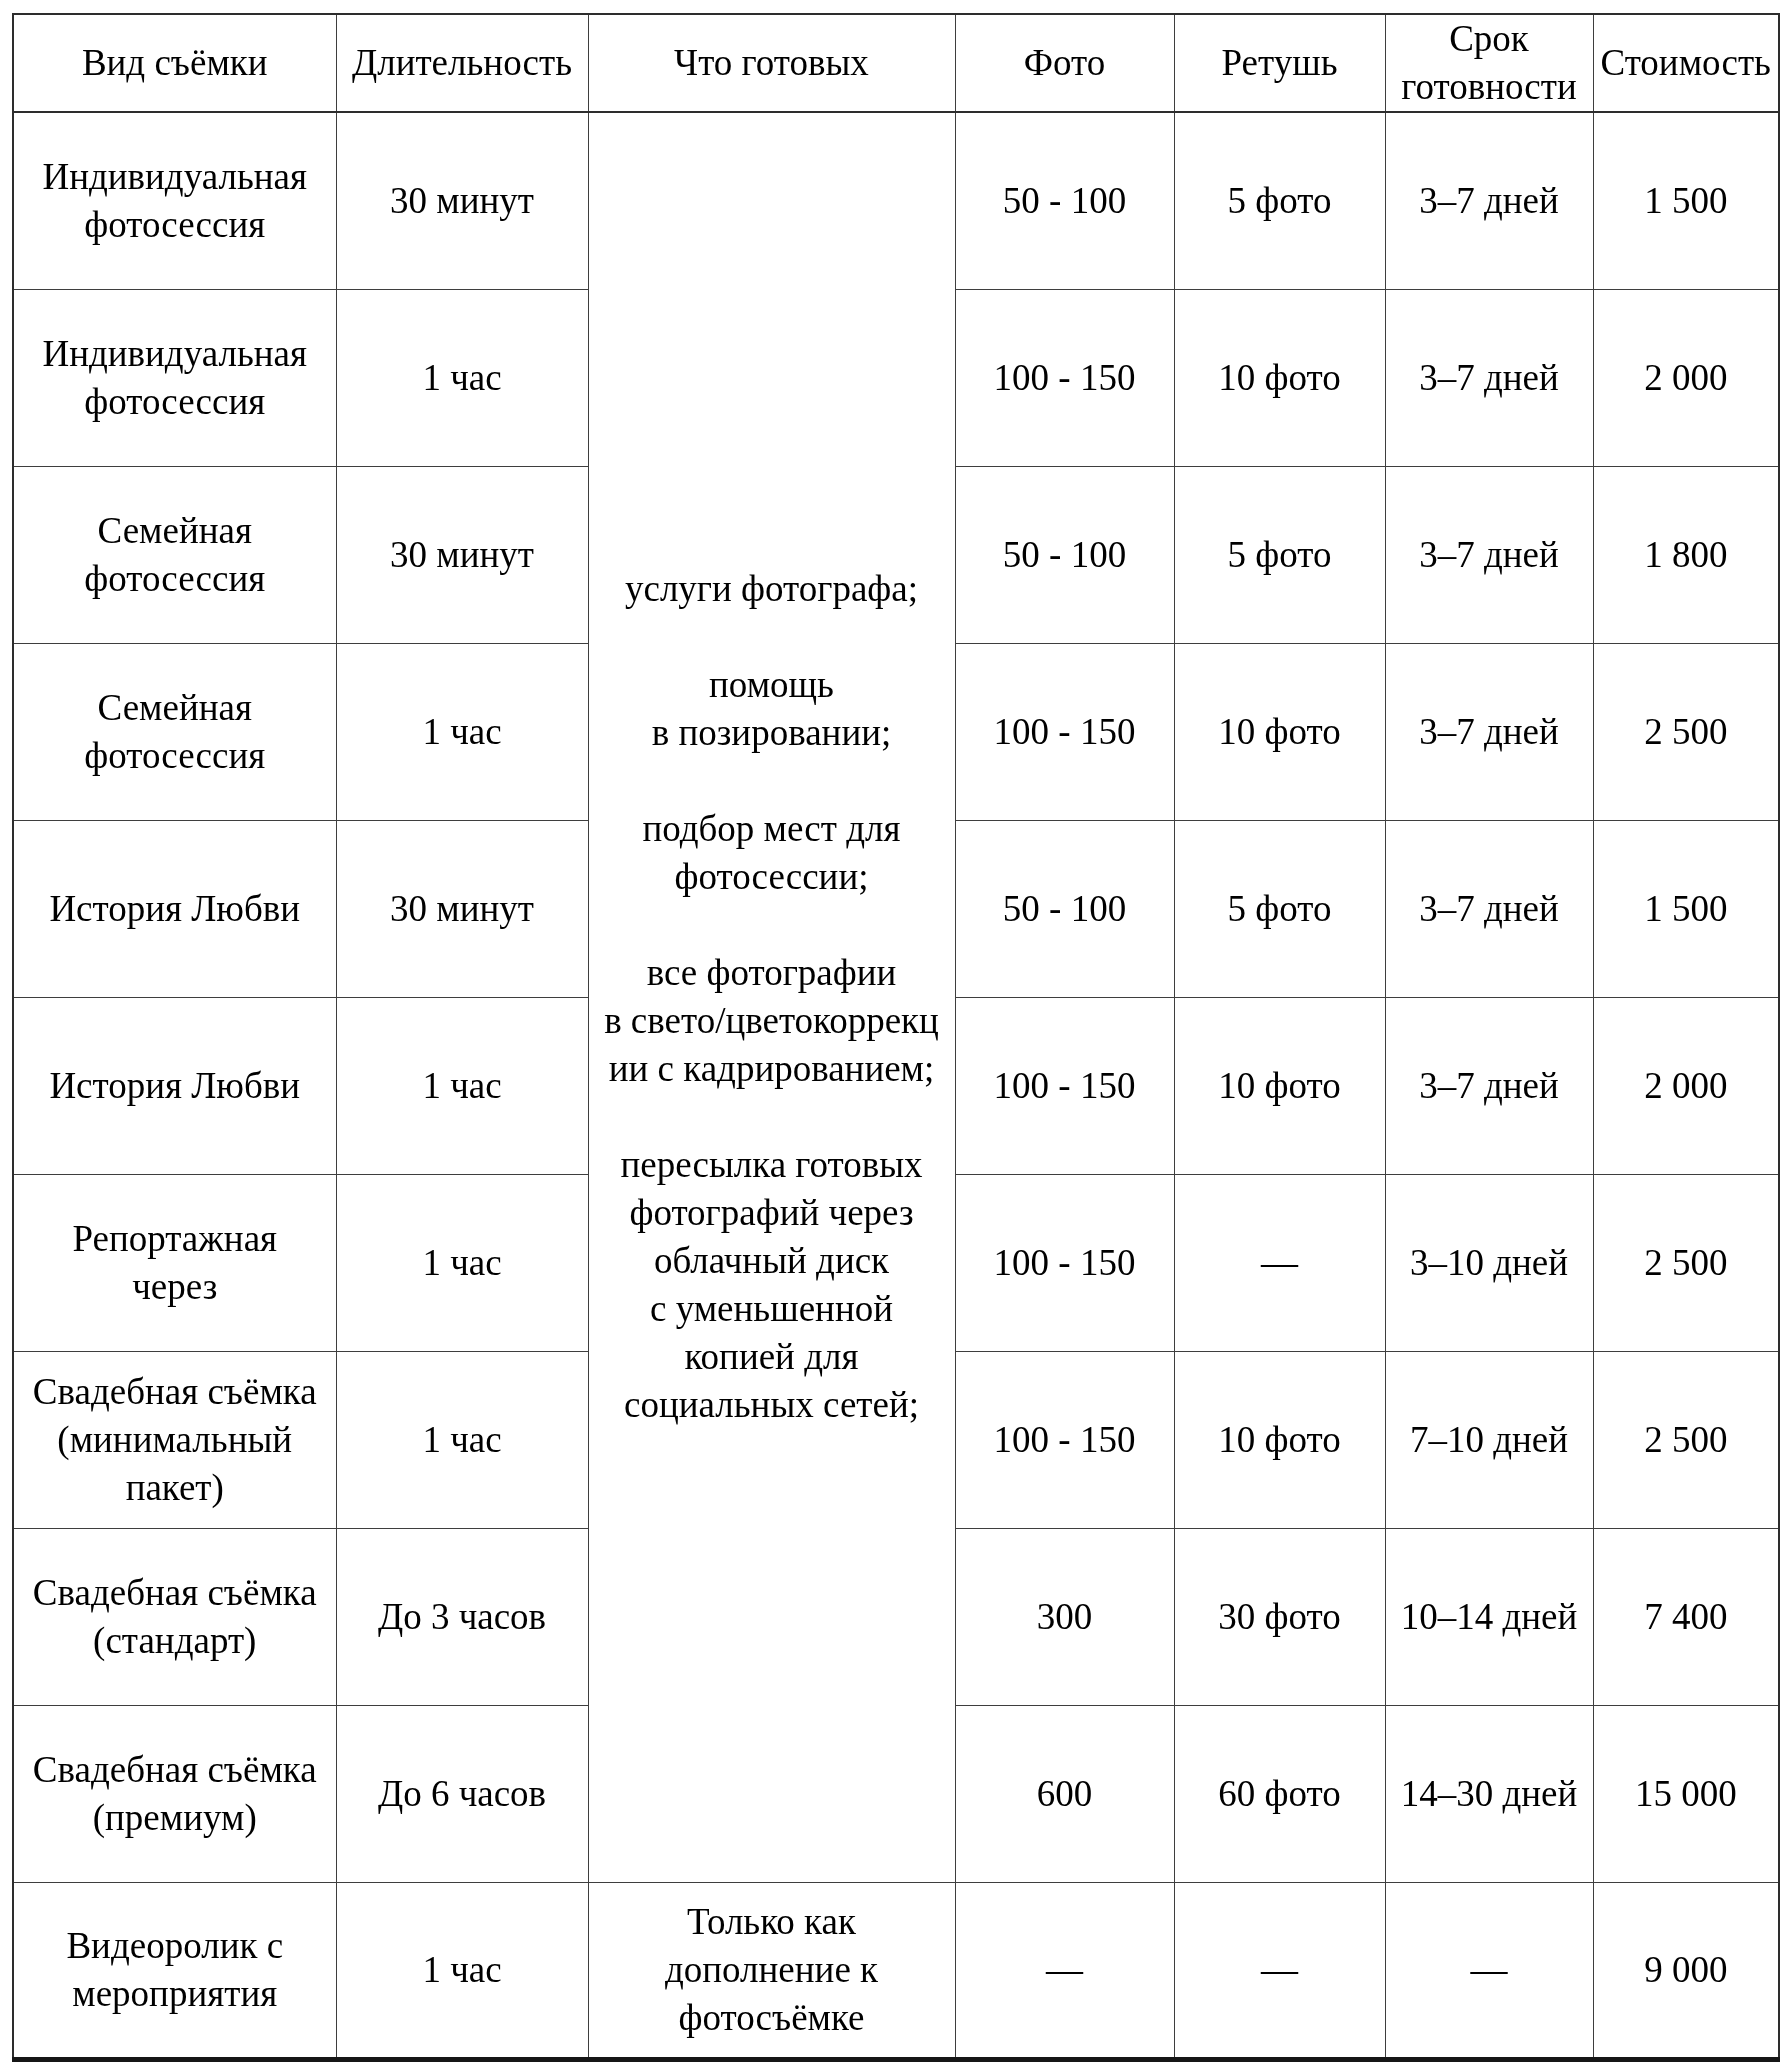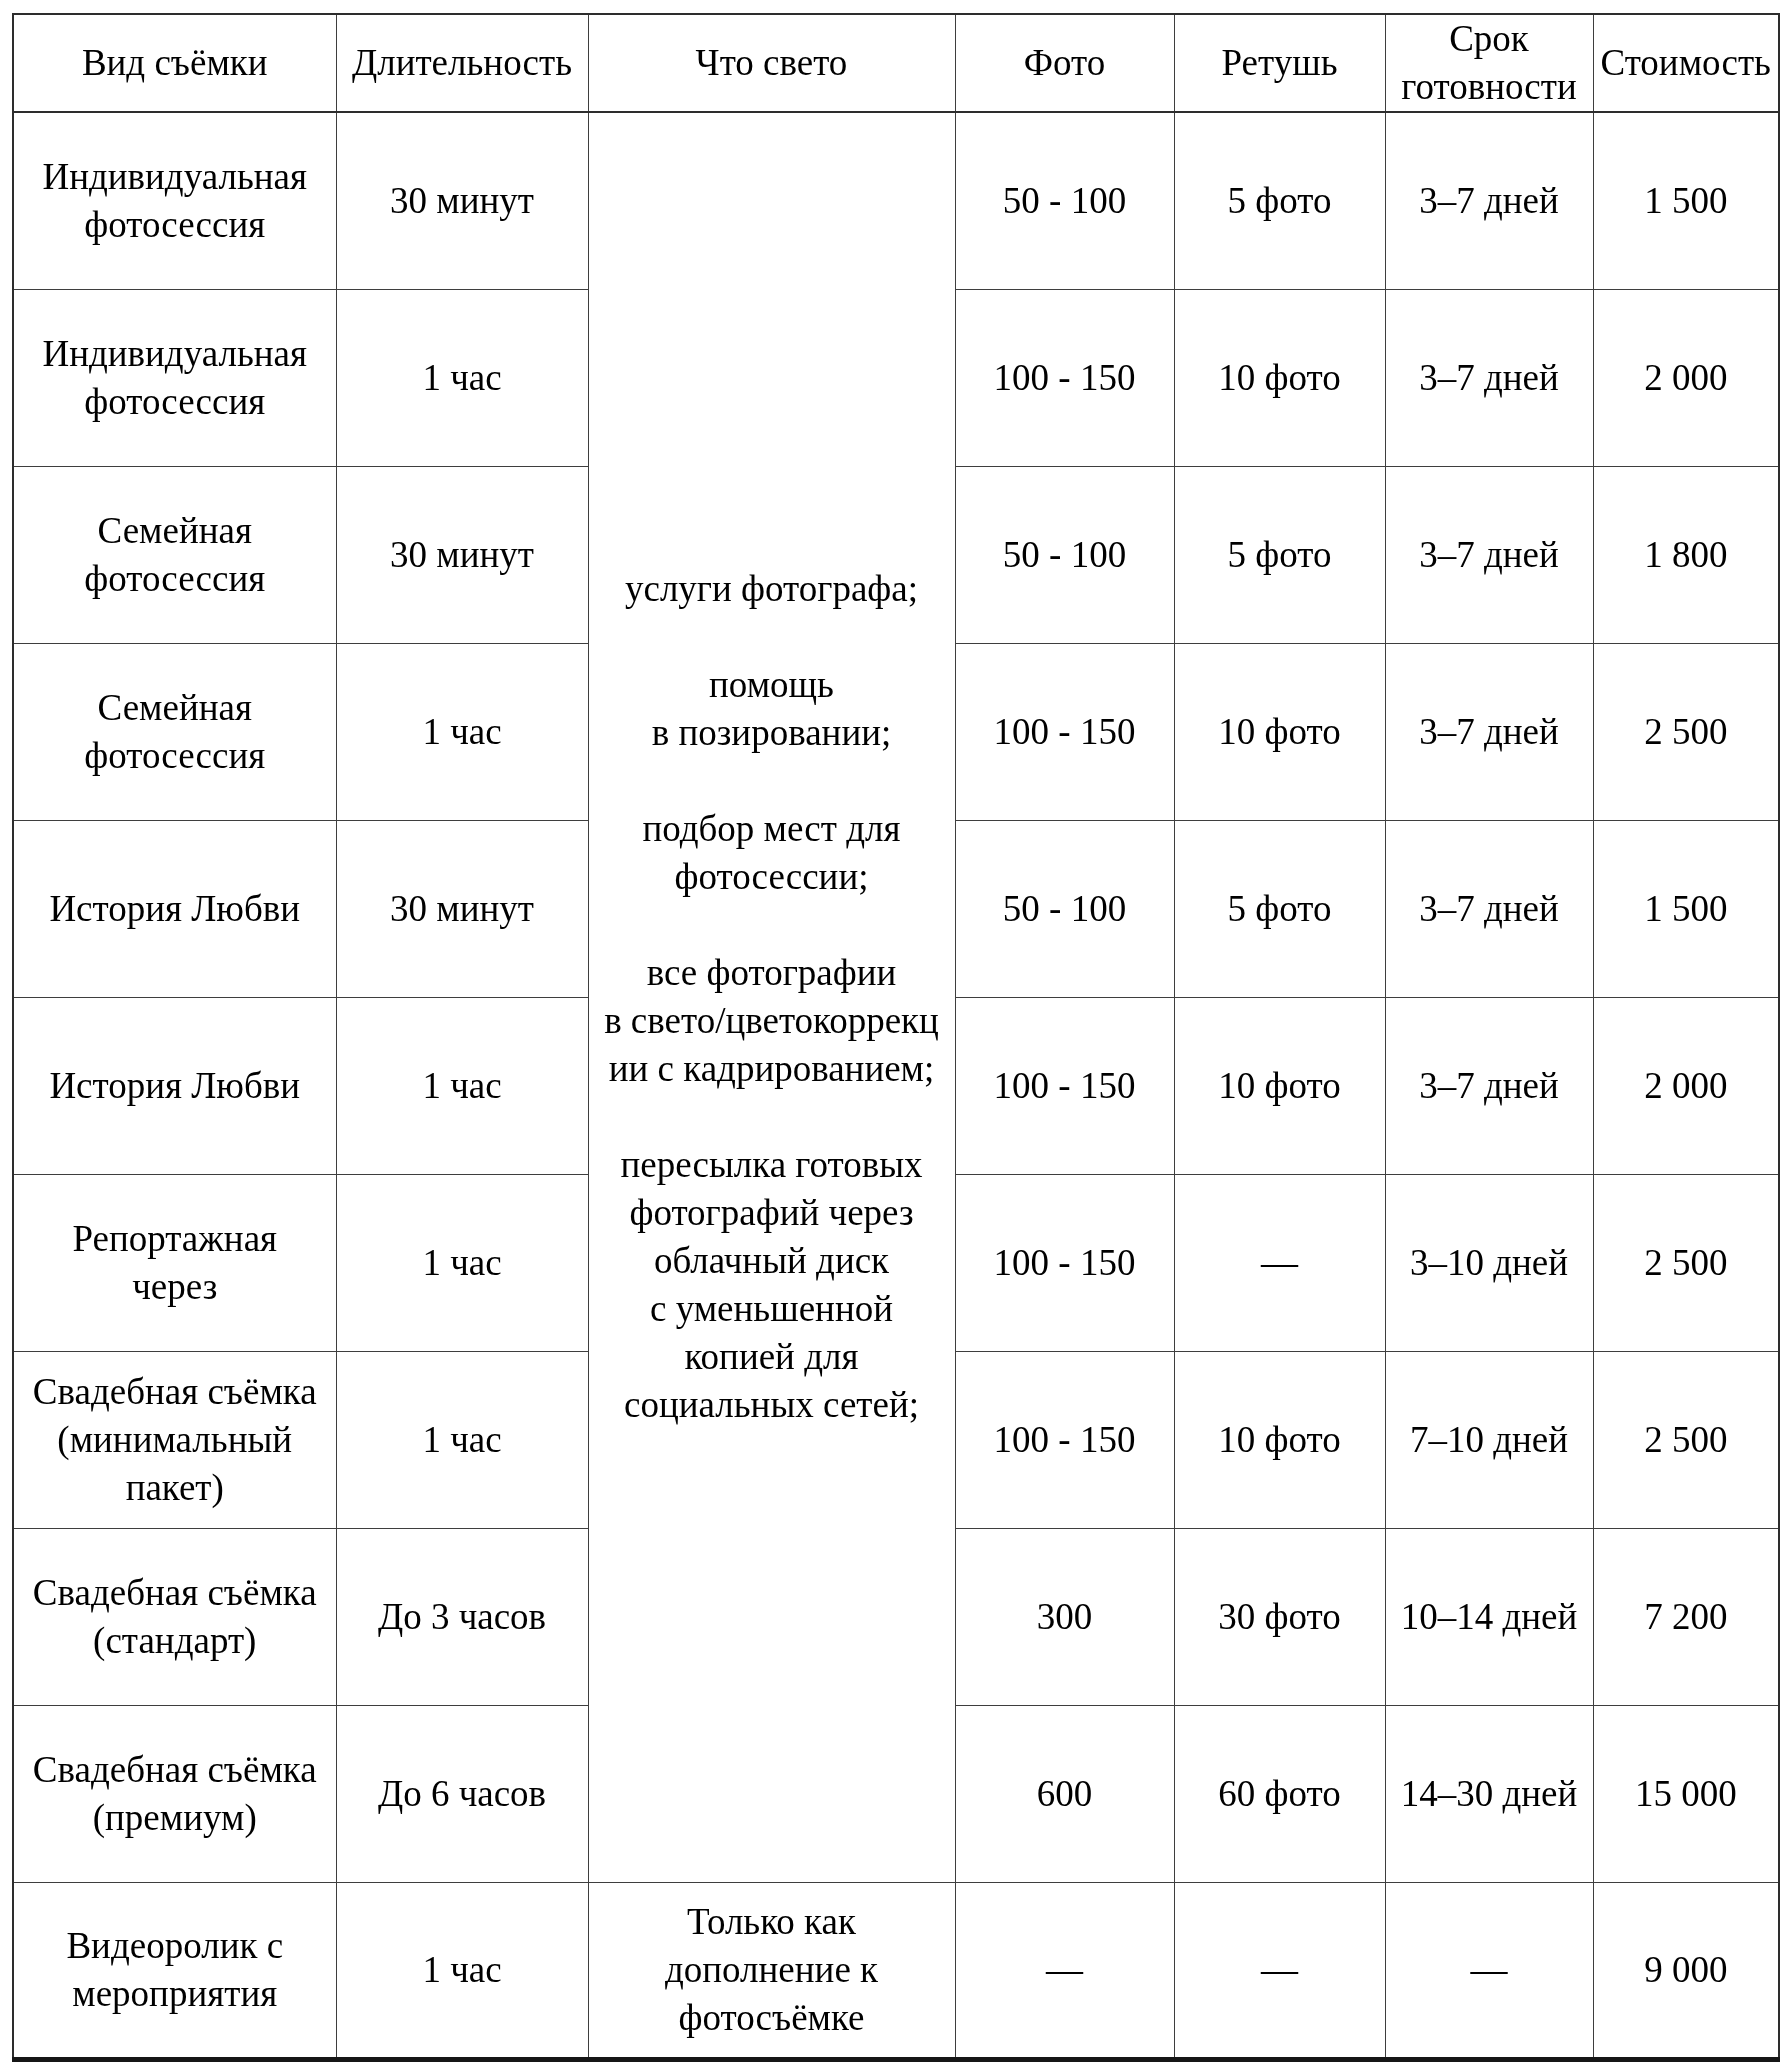--- a/index.html
+++ b/index.html
@@ -55,21 +55,21 @@
       <col style="width:367px">
       <col style="width:219px">
       <col style="width:211px">
       <col style="width:208px">
       <col style="width:186px">
     </colgroup>
     <thead>
       <tr>
         <th>Вид съёмки</th>
         <th>Длительность</th>
-        <th>Что свето</th>
+        <th>Что готовых</th>
         <th>Фото</th>
         <th>Ретушь</th>
         <th>Срок
 готовности</th>
         <th>Стоимость</th>
       </tr>
     </thead>
     <tbody>
       <tr>
         <td>Индивидуальная
@@ -160,21 +160,21 @@
         <td>7–10 дней</td>
         <td>2 500</td>
       </tr>
       <tr>
         <td>Свадебная съёмка
 (стандарт)</td>
         <td>До 3 часов</td>
         <td>300</td>
         <td>30 фото</td>
         <td>10–14 дней</td>
-        <td>7 200</td>
+        <td>7 400</td>
       </tr>
       <tr>
         <td>Свадебная съёмка
 (премиум)</td>
         <td>До 6 часов</td>
         <td>600</td>
         <td>60 фото</td>
         <td>14–30 дней</td>
         <td>15 000</td>
       </tr>

